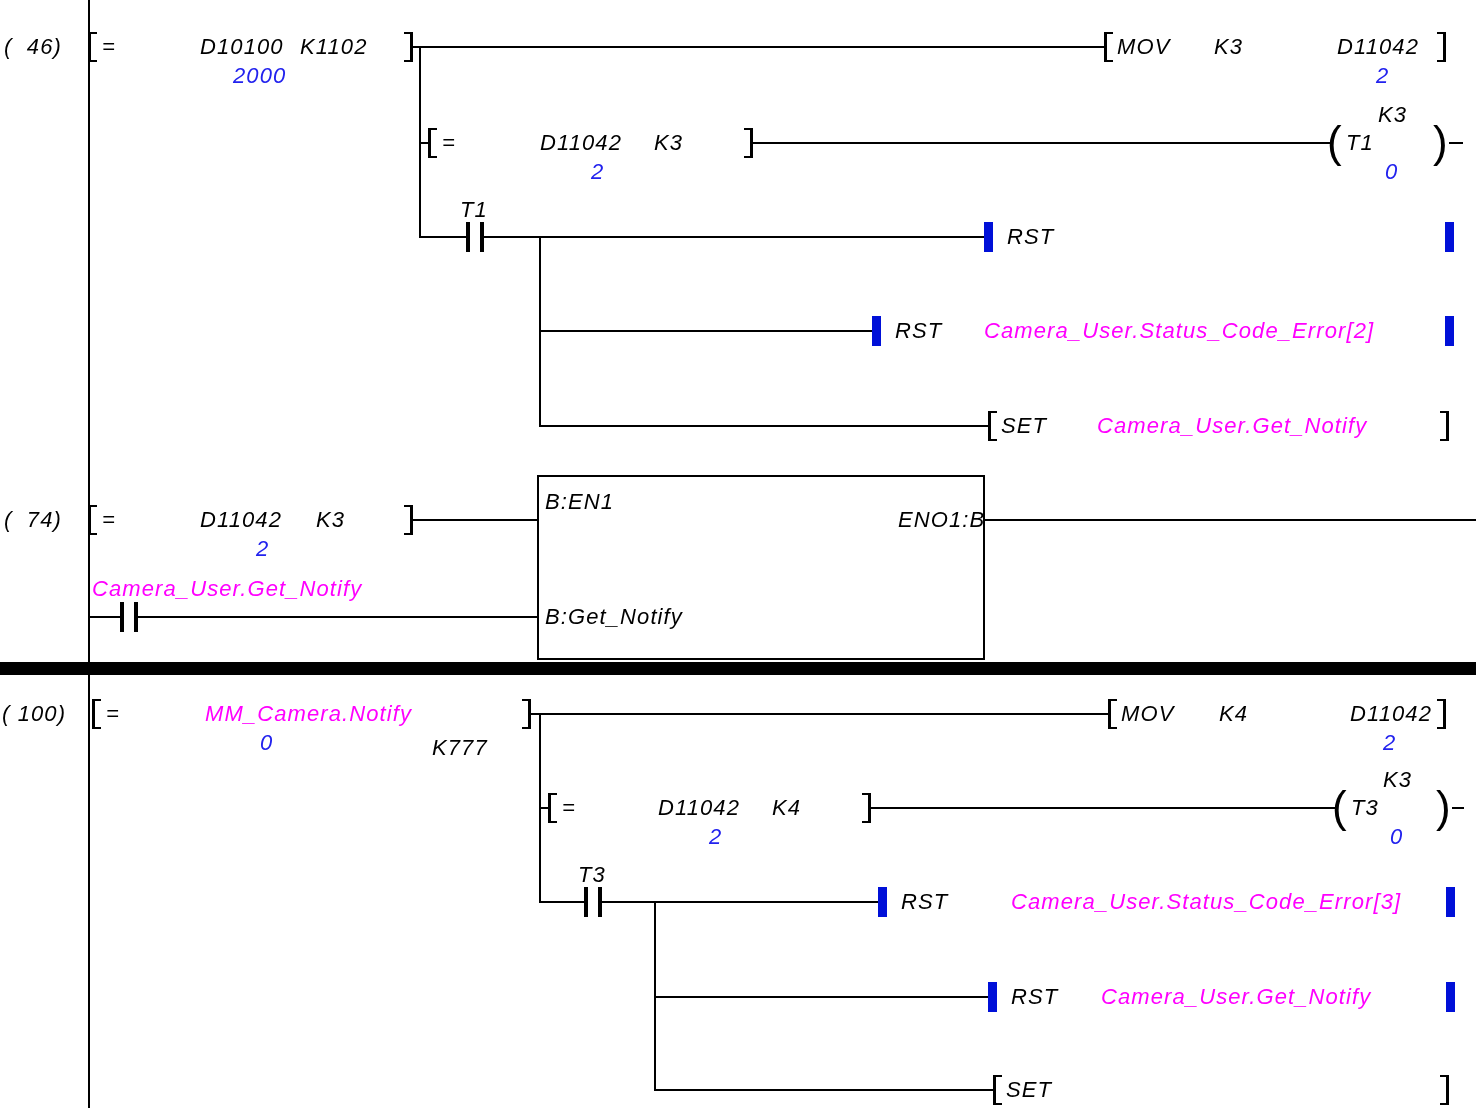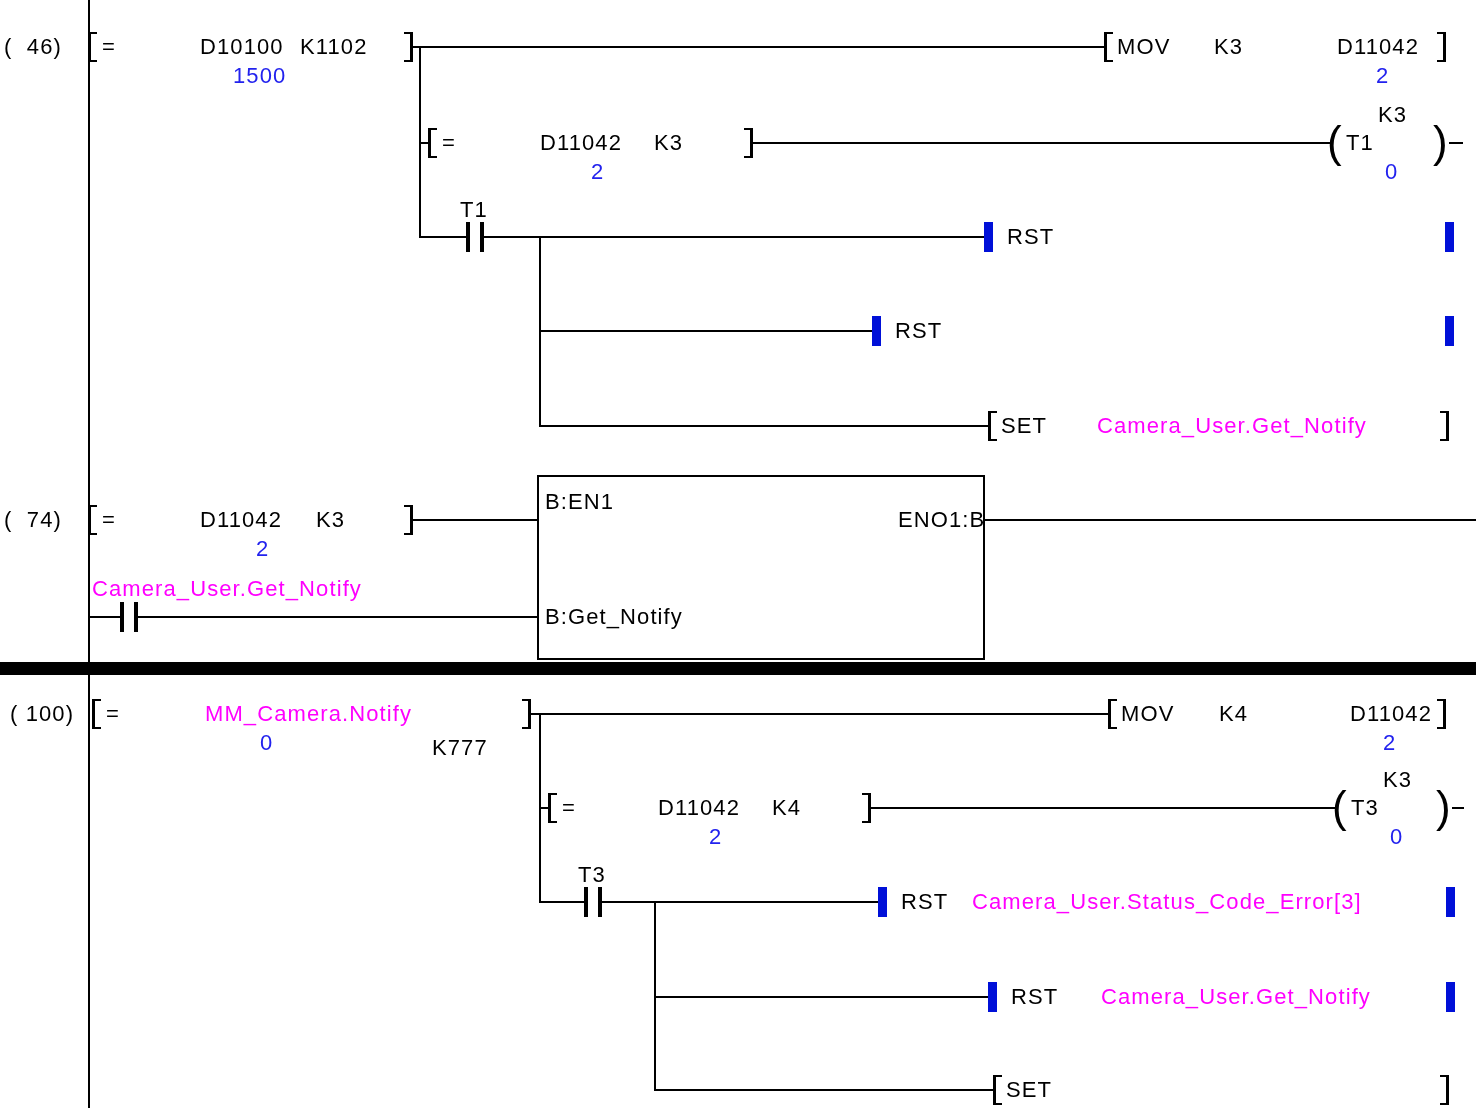--- a/index.html
+++ b/index.html
@@ -1,20 +1,20 @@
 <!DOCTYPE html>
 <html><head>
 <meta charset="utf-8">
 <style>
   html,body{margin:0;padding:0;background:#fff;}
   .canvas{
     position:relative;width:1476px;height:1108px;background:#ffffff;overflow:hidden;
     font-family:"Liberation Sans",sans-serif;font-size:22px;color:#000;
   }
-  .txt{position:absolute;white-space:pre;letter-spacing:1.1px;line-height:26px;}
+  .txt{position:absolute;white-space:pre;letter-spacing:1.1px;line-height:26px;font-style:italic;}
   .val{color:#2222ee;}
   .mag{color:#ff00ff;}
   .h{position:absolute;height:2px;background:#000;}
   .v{position:absolute;width:2px;background:#000;}
   .lbr{position:absolute;width:9px;height:30px;box-sizing:border-box;
        border-left:3px solid #000;border-top:2px solid #000;border-bottom:2px solid #000;}
   .rbr{position:absolute;width:9px;height:30px;box-sizing:border-box;
        border-right:3px solid #000;border-top:2px solid #000;border-bottom:2px solid #000;}
   .ebar{position:absolute;width:9px;height:30px;background:#0010d8;}
   .contact{position:absolute;width:18px;height:30px;}
@@ -33,21 +33,21 @@
   <div class="v" style="left:88px;top:0;height:662px;"></div>
   <div class="v" style="left:88px;top:675px;height:433px;"></div>
 
   <div class="txt" style="left:4px;top:34px;">(  46)</div>
 
   <div class="lbr" style="left:88px;top:32px;"></div>
   <div class="txt" style="left:102px;top:34px;">=</div>
   <div class="txt" style="left:200px;top:34px;">D10100</div>
   <div class="txt" style="left:300px;top:34px;">K1102</div>
   <div class="rbr" style="left:404px;top:32px;"></div>
-  <div class="txt val" style="left:233px;top:63px;">1500</div>
+  <div class="txt val" style="left:233px;top:63px;">2000</div>
   <div class="h" style="left:413px;top:46px;width:692px;"></div>
   <div class="lbr" style="left:1104px;top:32px;"></div>
   <div class="txt" style="left:1117px;top:34px;">MOV</div>
   <div class="txt" style="left:1214px;top:34px;">K3</div>
   <div class="txt" style="left:1337px;top:34px;">D11042</div>
   <div class="rbr" style="left:1437px;top:32px;"></div>
   <div class="txt val" style="left:1376px;top:63px;">2</div>
 
   <div class="v" style="left:419px;top:47px;height:191px;"></div>
 
@@ -72,20 +72,21 @@
   <div class="h" style="left:484px;top:236px;width:500px;"></div>
   <div class="ebar" style="left:984px;top:222px;"></div>
   <div class="txt" style="left:1007px;top:224px;">RST</div>
   <div class="ebar" style="left:1445px;top:222px;"></div>
 
   <div class="v" style="left:539px;top:237px;height:190px;"></div>
 
   <div class="h" style="left:539px;top:330px;width:335px;"></div>
   <div class="ebar" style="left:872px;top:316px;"></div>
   <div class="txt" style="left:895px;top:318px;">RST</div>
+  <div class="txt mag" style="left:984px;top:318px;">Camera_User.Status_Code_Error[2]</div>
   <div class="ebar" style="left:1445px;top:316px;"></div>
 
   <div class="h" style="left:539px;top:425px;width:449px;"></div>
   <div class="lbr" style="left:988px;top:411px;"></div>
   <div class="txt" style="left:1001px;top:413px;">SET</div>
   <div class="txt mag" style="left:1097px;top:413px;">Camera_User.Get_Notify</div>
   <div class="rbr" style="left:1440px;top:411px;"></div>
 
   <div class="txt" style="left:4px;top:507px;">(  74)</div>
   <div class="lbr" style="left:88px;top:505px;"></div>
@@ -102,21 +103,21 @@
   <div class="txt" style="left:545px;top:604px;">B:Get_Notify</div>
   <div class="h" style="left:985px;top:519px;width:491px;"></div>
 
   <div class="txt mag" style="left:92px;top:576px;">Camera_User.Get_Notify</div>
   <div class="h" style="left:88px;top:616px;width:32px;"></div>
   <div class="contact" style="left:120px;top:602px;"></div>
   <div class="h" style="left:138px;top:616px;width:399px;"></div>
 
   <div class="divider" style="left:0;top:662px;width:1476px;height:13px;"></div>
 
-  <div class="txt" style="left:2px;top:701px;margin-left:8px;">( 100)</div>
+  <div class="txt" style="left:2px;top:701px;">( 100)</div>
   <div class="lbr" style="left:92px;top:699px;"></div>
   <div class="txt" style="left:106px;top:701px;">=</div>
   <div class="txt mag" style="left:205px;top:701px;">MM_Camera.Notify</div>
   <div class="txt" style="left:432px;top:735px;">K777</div>
   <div class="rbr" style="left:522px;top:699px;"></div>
   <div class="txt val" style="left:260px;top:730px;">0</div>
   <div class="h" style="left:531px;top:713px;width:577px;"></div>
   <div class="lbr" style="left:1108px;top:699px;"></div>
   <div class="txt" style="left:1121px;top:701px;">MOV</div>
   <div class="txt" style="left:1219px;top:701px;">K4</div>
@@ -140,21 +141,21 @@
   <div class="txt" style="left:1383px;top:767px;">K3</div>
   <div class="txt val" style="left:1390px;top:824px;">0</div>
   <div class="h" style="left:1452px;top:807px;width:12px;"></div>
 
   <div class="h" style="left:539px;top:901px;width:45px;"></div>
   <div class="txt" style="left:578px;top:862px;">T3</div>
   <div class="contact" style="left:584px;top:887px;"></div>
   <div class="h" style="left:602px;top:901px;width:278px;"></div>
   <div class="ebar" style="left:878px;top:887px;"></div>
   <div class="txt" style="left:901px;top:889px;">RST</div>
-  <div class="txt mag" style="left:972px;top:889px;">Camera_User.Status_Code_Error[3]</div>
+  <div class="txt mag" style="left:1011px;top:889px;">Camera_User.Status_Code_Error[3]</div>
   <div class="ebar" style="left:1446px;top:887px;"></div>
 
   <div class="v" style="left:654px;top:902px;height:189px;"></div>
 
   <div class="h" style="left:654px;top:996px;width:336px;"></div>
   <div class="ebar" style="left:988px;top:982px;"></div>
   <div class="txt" style="left:1011px;top:984px;">RST</div>
   <div class="txt mag" style="left:1101px;top:984px;">Camera_User.Get_Notify</div>
   <div class="ebar" style="left:1446px;top:982px;"></div>
 

